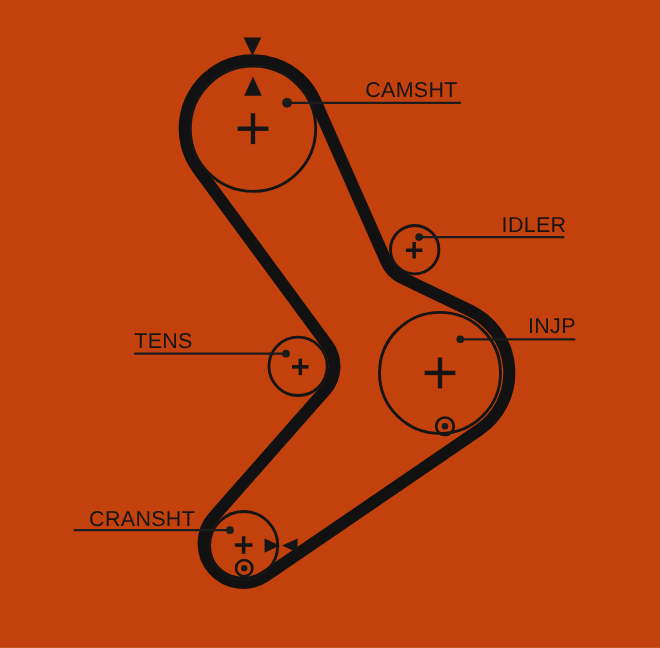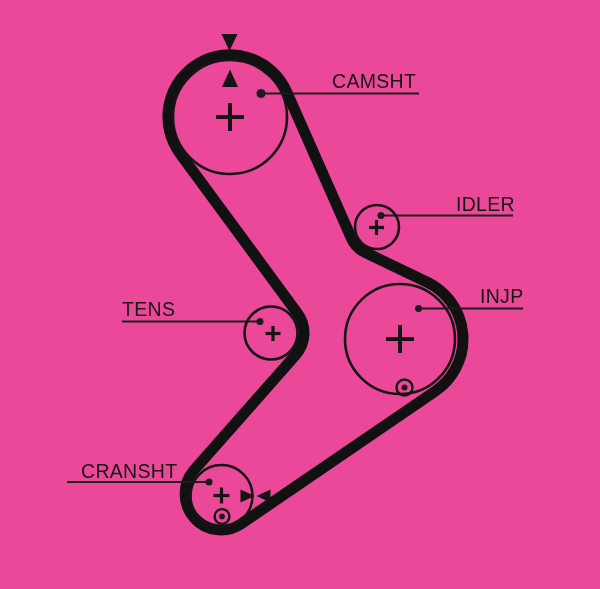--- a/index.html
+++ b/index.html
@@ -4,21 +4,21 @@
 <style>
   html, body {
     margin: 0;
     padding: 0;
     background: #ffffff;
   }
   .stage {
     position: relative;
     width: 600px;
     height: 589px;
-    background: #ec4899;
+    background: #c2410c;
     overflow: hidden;
     font-family: "Liberation Sans", sans-serif;
   }
   svg text {
     font-family: "Liberation Sans", sans-serif;
     font-size: 19.5px;
     letter-spacing: 0.3px;
     fill: #151515;
   }
   .belt {

